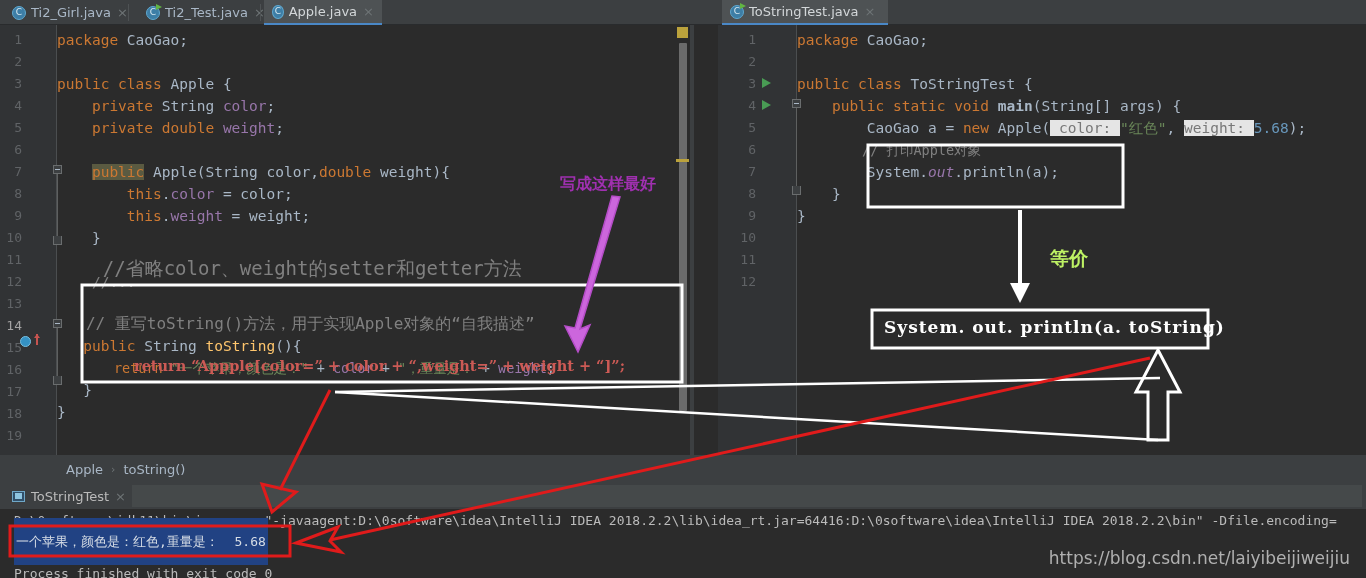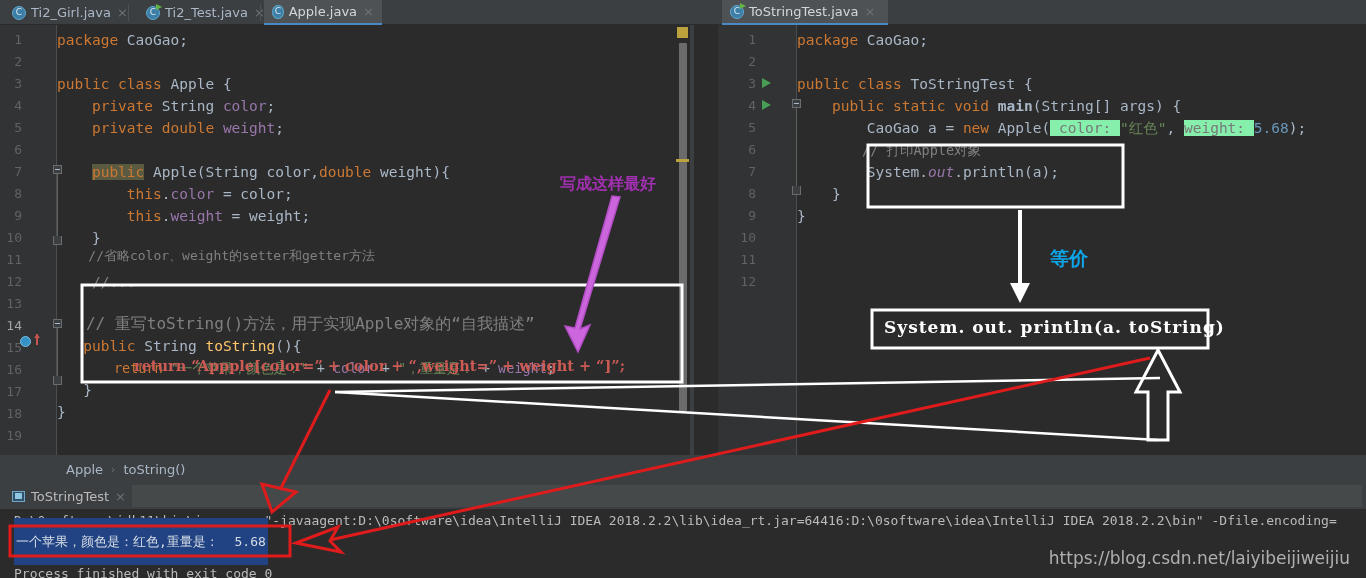--- a/index.html
+++ b/index.html
@@ -102,21 +102,21 @@
 
   
   .kw   { color: #cc7832; }
   .fld  { color: #9876aa; }
   .str  { color: #6a8759; }
   .num  { color: #6897bb; }
   .cmt  { color: #808080; }
   .mth  { color: #ffc66d; }
   .stat { color: #9876aa; font-style: italic; }
   .id   { color: #a9b7c6; }
-  .hint { color: #787878; background: #86efac; }
+  .hint { color: #787878; background: #e5e5e5; }
   .hlident { background: #5a5a41; }
 
   
   .fold {
     position: absolute;
     width: 9px; height: 9px;
     border: 1px solid #6a6d6e;
     background: #3c3f41;
   }
   .fold::after {
@@ -240,21 +240,21 @@
 
   
   .ovl { position: absolute; left: 0; top: 0; width: 1366px; height: 578px; pointer-events: none; }
   .annlabel {
     position: absolute;
     font-family: "DejaVu Sans", sans-serif;
     font-weight: bold;
     white-space: nowrap;
   }
   .annPurple { color: #a030b0; font-size: 16px; }
-  .annWhite  { color: #0ea5e9; font-size: 19px; }
+  .annWhite  { color: #bef264; font-size: 19px; }
 
   .handwrite {
     position: absolute;
     font-family: "DejaVu Serif", serif;
     font-weight: bold;
     white-space: nowrap;
   }
   .hwRed { color: #cc5a55; font-size: 14.5px; }
   .hwWhite { color: #ffffff; font-size: 17px; letter-spacing: 1px; }
 </style>
@@ -327,21 +327,21 @@
 
     <div class="code codeLeft">
       <div class="cline" style="top:4px;position:absolute;left:0;"><span class="kw">package</span> <span class="id">CaoGao</span><span class="id">;</span></div>
       <div class="cline" style="top:48px;position:absolute;left:0;"><span class="kw">public class</span> <span class="id">Apple</span> <span class="id">{</span></div>
       <div class="cline" style="top:70px;position:absolute;left:0;">    <span class="kw">private</span> <span class="id">String</span> <span class="fld">color</span><span class="id">;</span></div>
       <div class="cline" style="top:136px;position:absolute;left:0;">    <span class="kw hlident">public</span> <span class="id">Apple(String color,</span><span class="kw">double</span><span class="id"> weight){</span></div>
       <div class="cline" style="top:92px;position:absolute;left:0;">    <span class="kw">private double</span> <span class="fld">weight</span><span class="id">;</span></div>
       <div class="cline" style="top:158px;position:absolute;left:0;">        <span class="kw">this</span><span class="id">.</span><span class="fld">color</span><span class="id"> = color;</span></div>
       <div class="cline" style="top:180px;position:absolute;left:0;">        <span class="kw">this</span><span class="id">.</span><span class="fld">weight</span><span class="id"> = weight;</span></div>
       <div class="cline" style="top:202px;position:absolute;left:0;">    <span class="id">}</span></div>
-      <div class="cline" style="top:220px;position:absolute;left:0;font-size:13px;">    <span class="cmt">//省略color、weight的setter和getter方法</span></div>
+      <div class="cline" style="top:232px;position:absolute;left:0;font-size:19px;">    <span class="cmt">//省略color、weight的setter和getter方法</span></div>
       <div class="cline" style="top:246px;position:absolute;left:0;">    <span class="cmt">//...</span></div>
       <div class="cline" style="top:288px;position:absolute;left:0;font-size:16px;">   <span class="cmt">// 重写toString()方法，用于实现Apple对象的“自我描述”</span></div>
       <div class="cline" style="top:310px;position:absolute;left:0;">   <span class="kw">public</span> <span class="id">String</span> <span class="mth">toString</span><span class="id">(){</span></div>
       <div class="cline" style="top:332px;position:absolute;left:0;font-size:13.5px;">       <span class="kw">return</span> <span class="str">"一个苹果，颜色是："</span><span class="id"> + </span><span class="fld">color</span><span class="id"> + </span><span class="str">"，重量是：</span><span class="id"> + </span><span class="fld">weight</span><span class="id">;</span></div>
       <div class="cline" style="top:354px;position:absolute;left:0;">   <span class="id">}</span></div>
       <div class="cline" style="top:376px;position:absolute;left:0;"><span class="id">}</span></div>
     </div>
 
     <div class="markcol" style="right:0;">
       <div class="marksq" style="left:1px;top:2px;"></div>

